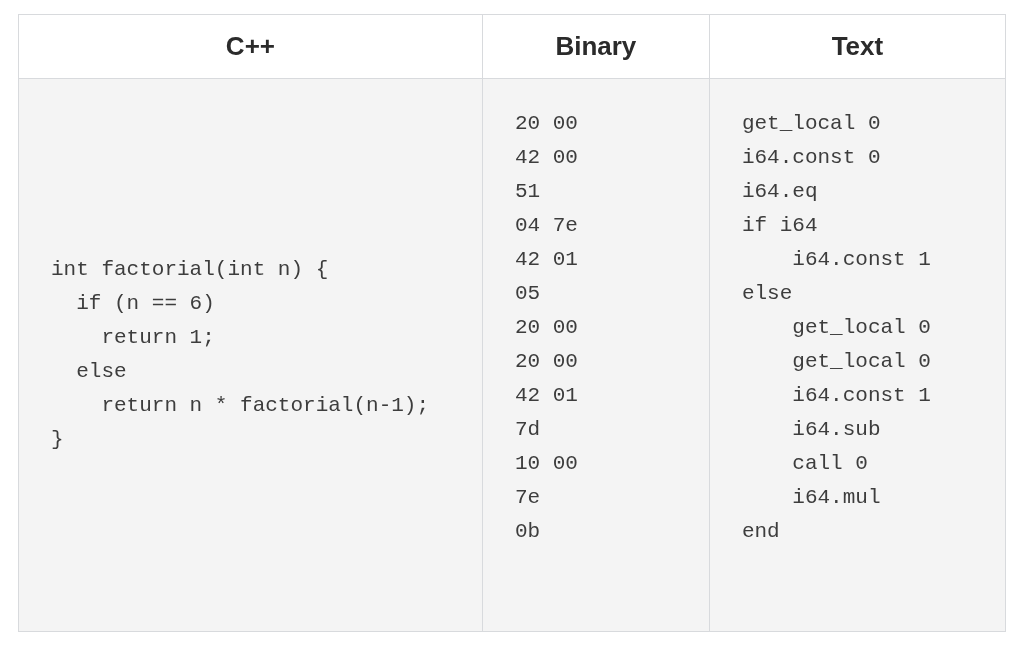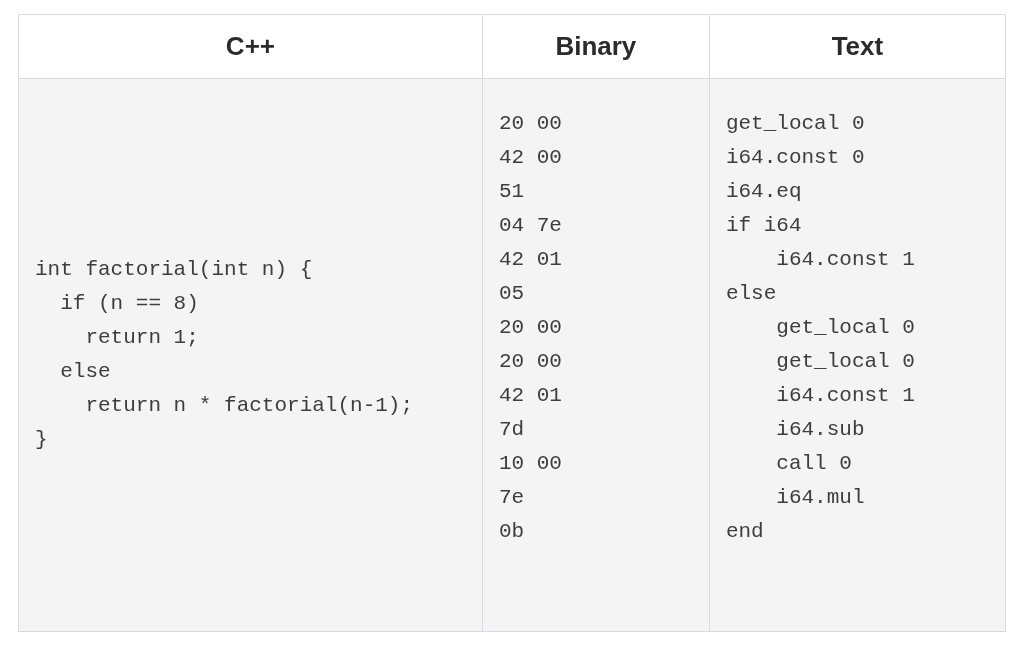--- a/index.html
+++ b/index.html
@@ -33,21 +33,21 @@
     font-weight: 700;
     font-size: 26px;
     color: #2b2b2b;
     text-align: center;
     font-family: "Segoe UI", Arial, sans-serif;
   }
   tbody td {
     background: #f4f4f4;
     border: 1px solid #d8dadd;
     vertical-align: middle;
-    padding: 28px 16px;
+    padding: 28px 32px;
   }
   tbody td.binary-cell,
   tbody td.text-cell {
     vertical-align: top;
   }
   pre.code {
     margin: 0;
     font-family: Consolas, "Liberation Mono", Menlo, monospace;
     font-size: 21px;
     line-height: 1.62;
@@ -69,21 +69,21 @@
       <tr>
         <th>C++</th>
         <th>Binary</th>
         <th>Text</th>
       </tr>
     </thead>
     <tbody>
       <tr>
         <td class="cpp-cell">
           <pre class="code">int factorial(int n) {
-  if (n == 8)
+  if (n == 6)
     return 1;
   else
     return n * factorial(n-1);
 }</pre>
         </td>
         <td class="binary-cell">
           <pre class="code">20 00
 42 00
 51
 04 7e

